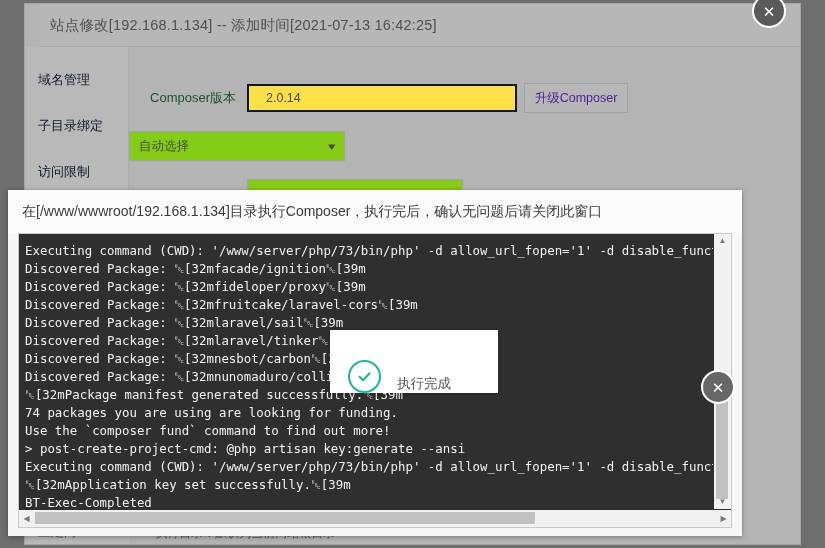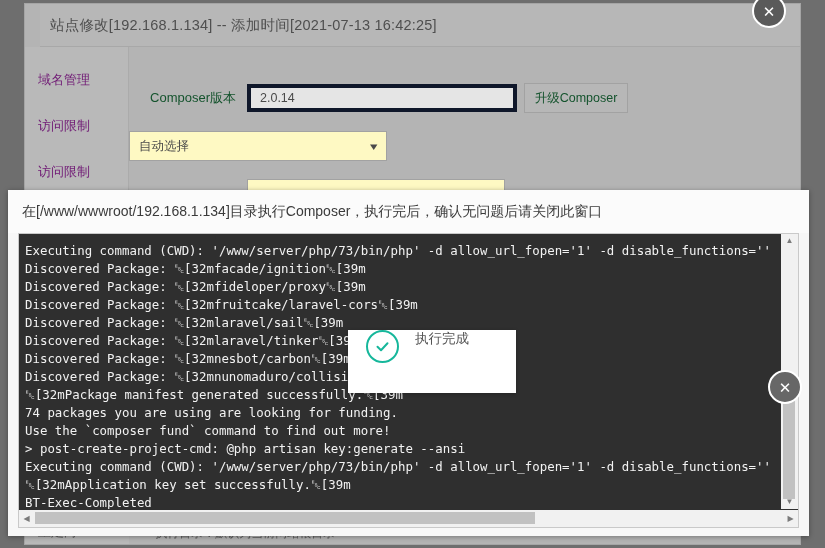--- a/index.html
+++ b/index.html
@@ -21,43 +21,43 @@
     background:#b7b7b7;border-bottom:1px solid #a8a8a8;margin-left:15px;
   }
   #site-dialog-title{font-size:14.5px;color:#4f4f4f;letter-spacing:.2px;}
   #site-dialog-body{display:flex;height:calc(100% - 43px);}
   #site-sidebar{
     width:104px;background:#b9b9b9;border-right:1px solid #ababab;
     padding-top:10px;box-sizing:border-box;
   }
   .side-item{
     height:46px;display:flex;align-items:center;padding-left:13px;
-    font-size:13px;color:#701a75;
+    font-size:13px;color:#0f172a;
   }
   #site-content{flex:1;background:#b4b4b4;padding:36px 0 0 0;box-sizing:border-box;}
   .form-row{display:flex;align-items:center;margin-bottom:18px;}
   .form-label{
     width:118px;text-align:right;padding-right:11px;font-size:13px;color:#14532d;
     box-sizing:border-box;
   }
   .form-input{
-    width:270px;height:28px;background:#e5e5e5;border:4px solid #0f172a;
-    display:flex;align-items:center;padding:0 9px;box-sizing:border-box;
+    width:270px;height:28px;background:#fde047;border:2px solid #0f172a;
+    display:flex;align-items:center;padding:0 17px;box-sizing:border-box;
     font-size:12.5px;color:#4a4a4a;
   }
   .form-select{
-    width:258px;height:30px;background:#fef9c3;border:1px solid #a2a2a2;
+    width:216px;height:30px;background:#84cc16;border:1px solid #a2a2a2;
     display:flex;align-items:center;justify-content:space-between;
     padding:0 9px;box-sizing:border-box;font-size:12.5px;color:#4a4a4a;
   }
   .chev{font-size:11px;color:#4a4a4a;transform:scaleX(1.35);}
   .btn-grey{
     margin-left:7px;height:30px;min-width:104px;background:#b7b7b7;
     border:1px solid #a2a2a2;display:flex;align-items:center;justify-content:center;
-    font-size:12.5px;color:#14532d;padding:0 9px;box-sizing:border-box;
+    font-size:12.5px;color:#4c1d95;padding:0 9px;box-sizing:border-box;
   }
   #tail-note{
     position:absolute;left:104px;bottom:2px;display:flex;align-items:center;
     font-size:12px;color:#5c5c5c;
   }
   #tail-note .dot{margin:0 8px 0 14px;font-size:12px;line-height:1;}
   #tail-side-item{
     position:absolute;left:0;bottom:0;width:104px;height:24px;
     display:flex;align-items:center;padding-left:13px;box-sizing:border-box;
     font-size:13px;color:#5a5a5a;background:#b9b9b9;
@@ -68,21 +68,21 @@
     position:absolute;width:30px;height:30px;border-radius:50%;
     background:#5a5a5a;border:2px solid #ffffff;
     display:flex;align-items:center;justify-content:center;
     color:#ffffff;font-size:15px;line-height:1;cursor:pointer;z-index:40;
   }
   #close-top{right:14px;top:-10px;}
   #close-exec{right:7px;top:180px;background:#676767;}
 
   
   #exec-dialog{
-    position:absolute;left:8px;top:190px;width:801px;height:346px;
+    position:absolute;left:8px;top:190px;width:734px;height:346px;
     background:#f7f7f7;z-index:30;box-shadow:0 1px 5px rgba(0,0,0,.35);
   }
   #exec-header{
     height:43px;display:flex;align-items:center;padding-left:14px;
     font-size:14px;color:#3b3b3b;background:#fbfbfb;
   }
   #exec-body{
     position:absolute;left:10px;right:10px;top:43px;bottom:8px;
     border:1px solid #c9c9c9;background:#2f2f2f;display:flex;flex-direction:column;
   }
@@ -110,22 +110,22 @@
     height:17px;background:#f1f1f1;border-top:1px solid #2f2f2f;
     display:flex;align-items:center;position:relative;
   }
   .sb-arrow-h{font-size:8px;color:#7a7a7a;width:15px;text-align:center;}
   #hthumb{
     position:absolute;left:16px;top:2px;height:12px;width:500px;background:#c1c1c1;
   }
 
   
   #toast{
-    position:absolute;left:348px;top:330px;width:168px;height:63px;
-    background:#ffffff;z-index:35;display:flex;align-items:flex-start;
+    position:absolute;left:330px;top:330px;width:168px;height:63px;
+    background:#ffffff;z-index:35;display:flex;align-items:flex-end;
     padding-left:18px;box-sizing:border-box;
     box-shadow:0 1px 4px rgba(0,0,0,.22);
   }
   #toast-icon{
     width:29px;height:29px;border-radius:50%;border:2px solid #16b79b;
     display:flex;align-items:center;justify-content:center;flex:0 0 auto;
   }
   #toast-icon svg{display:block;}
   #toast-text{margin-left:16px;font-size:13.5px;color:#545454;}
 </style>
@@ -138,20 +138,23 @@
 
   <div id="site-dialog-header">
     <span id="site-dialog-title">站点修改[192.168.1.134] -- 添加时间[2021-07-13 16:42:25]</span>
   </div>
 
   <div id="site-dialog-body">
 
     <div id="site-sidebar">
       <div class="side-item">
         <span>域名管理</span>
+      </div>
+      <div class="side-item">
+        <span>子目录绑定</span>
       </div>
       <div class="side-item">
         <span>访问限制</span>
       </div>
       <div class="side-item">
         <span>访问限制</span>
       </div>
     </div>
 
     <div id="site-content">

